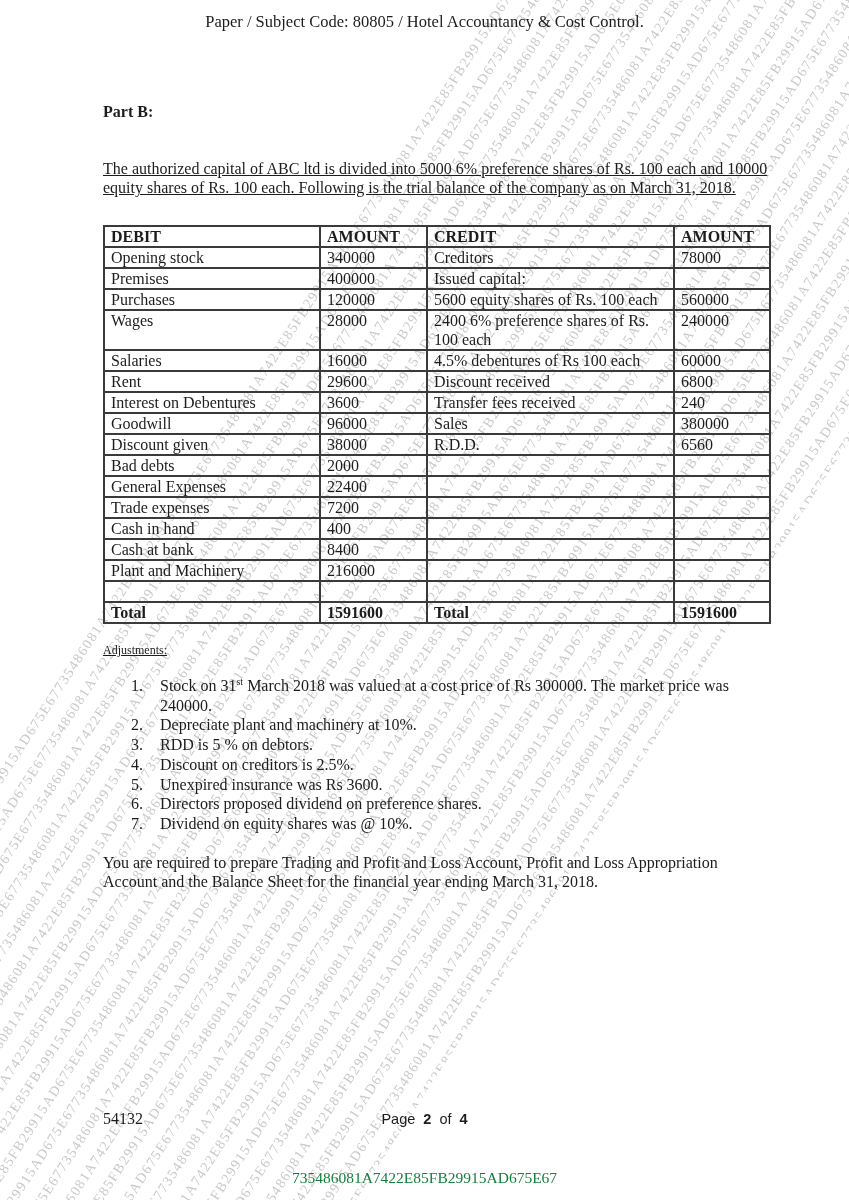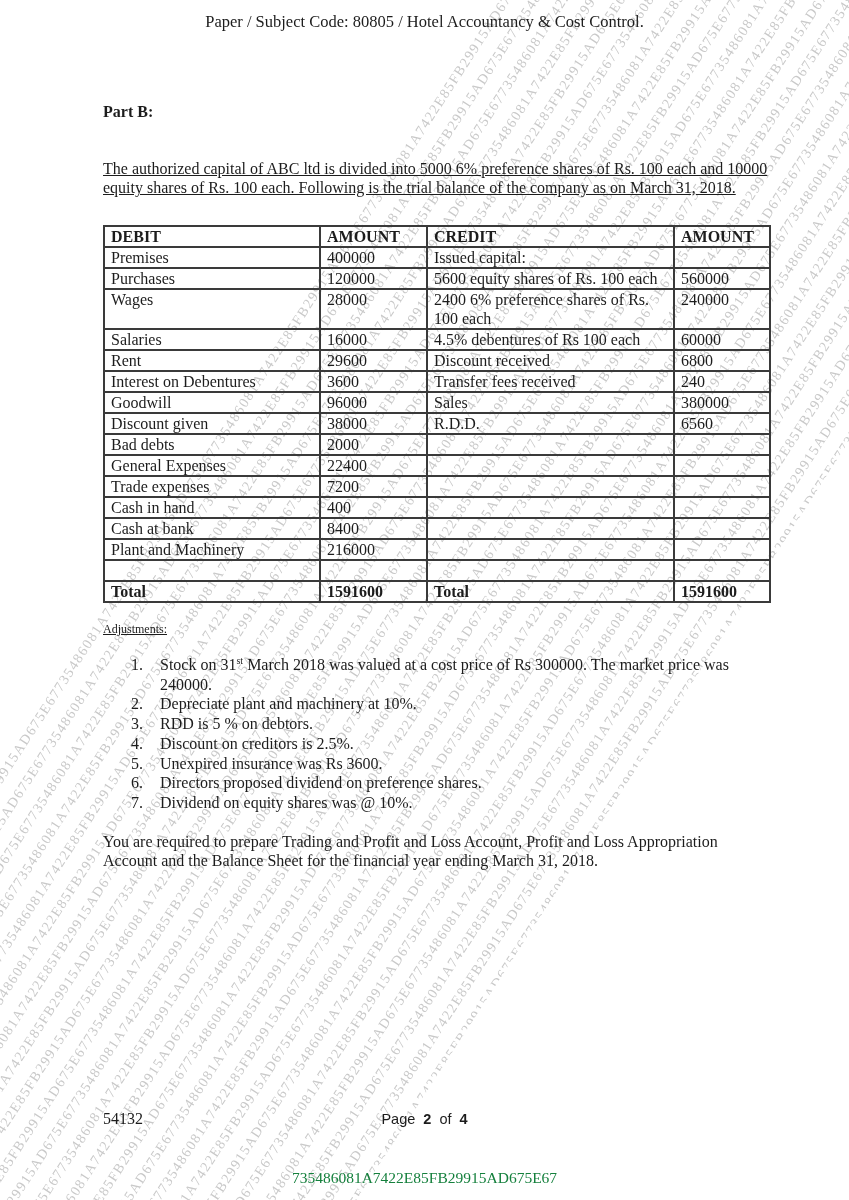--- a/index.html
+++ b/index.html
@@ -180,20 +180,26 @@
       <thead>
         <tr>
           <th>DEBIT</th>
           <th>AMOUNT</th>
           <th>CREDIT</th>
           <th>AMOUNT</th>
         </tr>
       </thead>
       <tbody id="tb-rows">
           <tr>
+            <td>Opening stock</td>
+            <td>340000</td>
+            <td>Creditors</td>
+            <td>78000</td>
+          </tr>
+          <tr>
             <td>Premises</td>
             <td>400000</td>
             <td>Issued capital:</td>
             <td></td>
           </tr>
           <tr>
             <td>Purchases</td>
             <td>120000</td>
             <td>5600 equity shares of Rs. 100 each</td>
             <td>560000</td>

